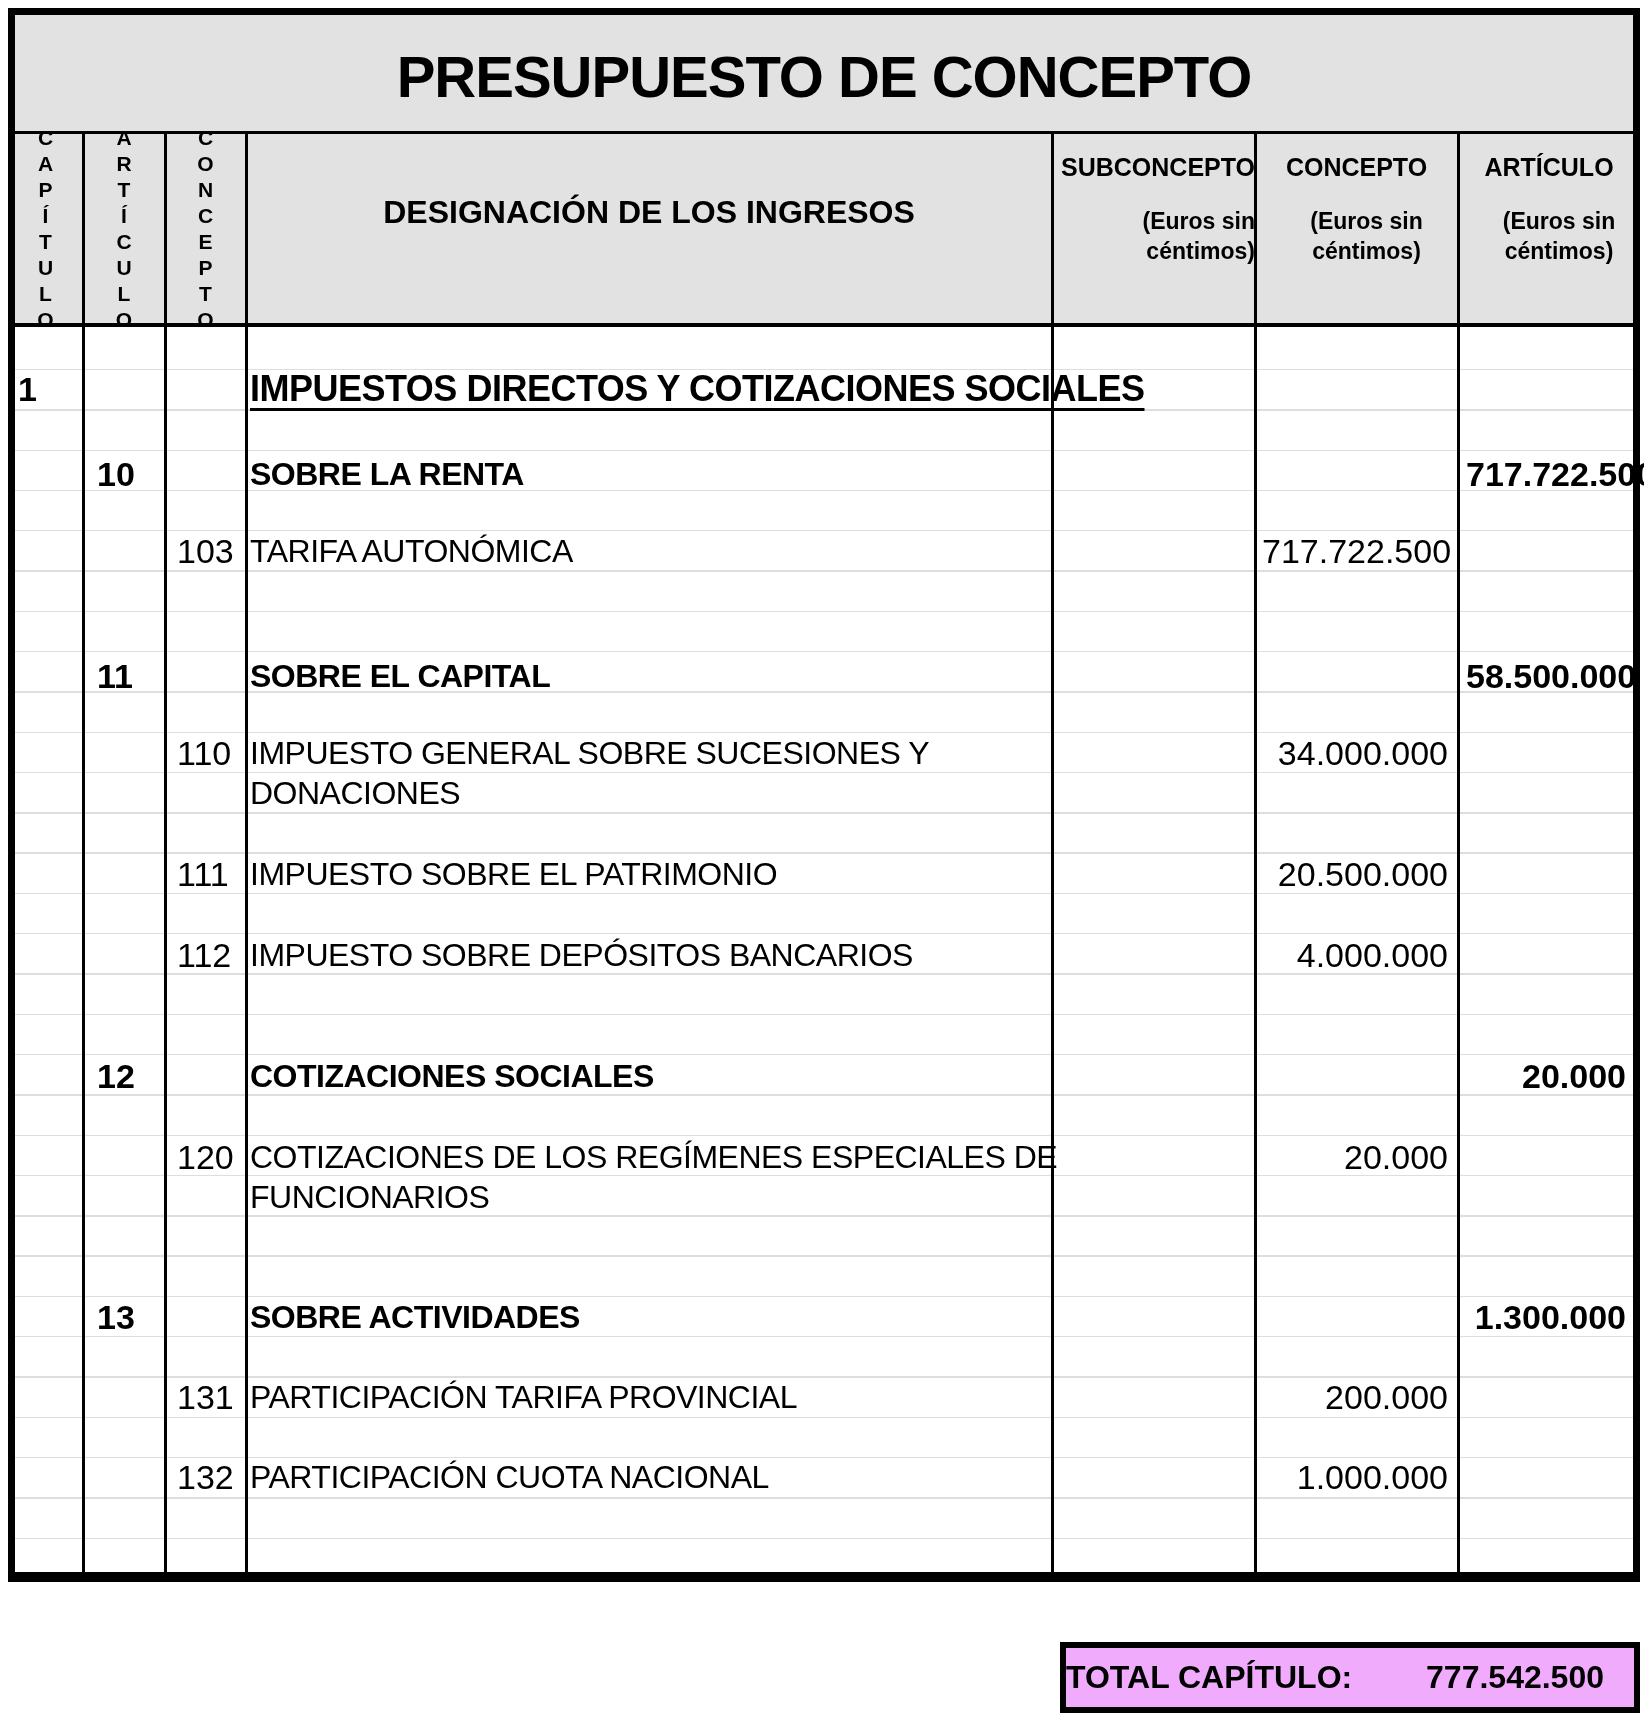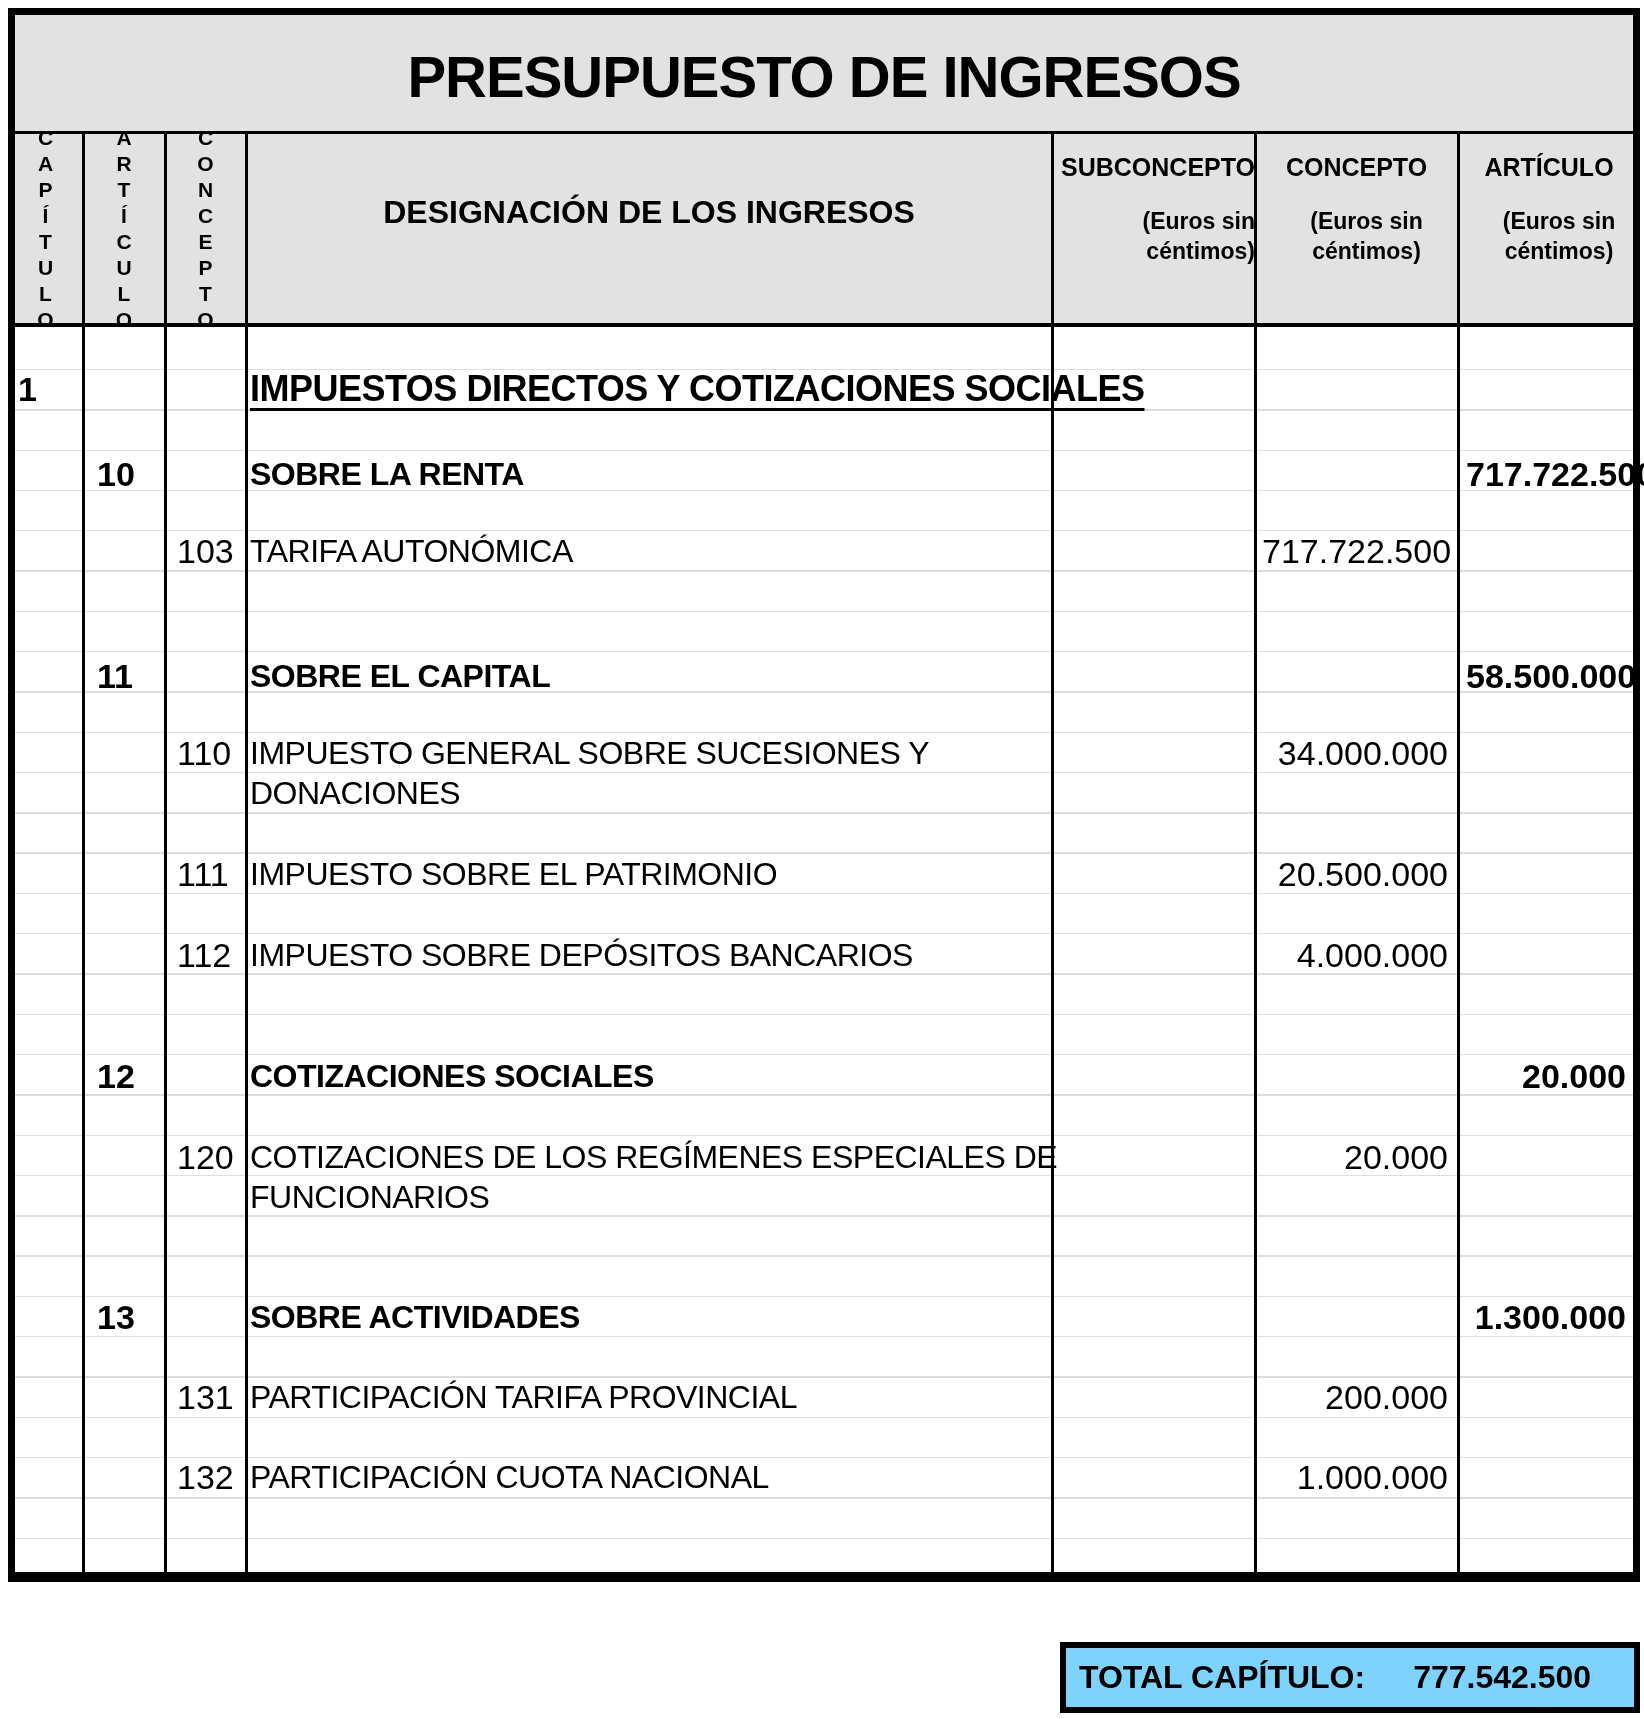--- a/index.html
+++ b/index.html
@@ -59,37 +59,37 @@
   
   .vline{position:absolute;top:131px;height:1451px;width:3px;background:#000;}
   .hline{position:absolute;left:8px;width:1632px;background:#000;}
   .outer-frame{
     position:absolute;left:8px;top:8px;width:1632px;height:1574px;box-sizing:border-box;
     border:7px solid #000;border-bottom-width:10px;pointer-events:none;
   }
   
   .total-box{
     position:absolute;left:1060px;top:1642px;width:580px;height:71px;box-sizing:border-box;
-    border:6px solid #000;background:#7dd3fc;
-    display:flex;align-items:center;justify-content:center;
+    border:6px solid #000;background:#f0abfc;
+    display:flex;align-items:center;justify-content:space-between;
     gap:48px;padding-right:30px;
     font-size:32px;font-weight:bold;
   }
 </style>
 </head>
 <body>
 
 <div class="page">
 
   <div class="band title-band"></div>
   <div class="band header-band"></div>
 
   <div class="gridlines"></div>
 
-  <div class="main-title">PRESUPUESTO DE INGRESOS</div>
+  <div class="main-title">PRESUPUESTO DE CONCEPTO</div>
 
   <div class="vhead cap">CAPÍTULO</div>
   <div class="vhead art">ARTÍCULO</div>
   <div class="vhead con">CONCEPTO</div>
 
   <div class="desig-head">DESIGNACIÓN DE LOS INGRESOS</div>
 
   <div class="money-head subconcepto">
     <div class="mh-label">SUBCONCEPTO</div>
     <div class="mh-sub">(Euros sin

